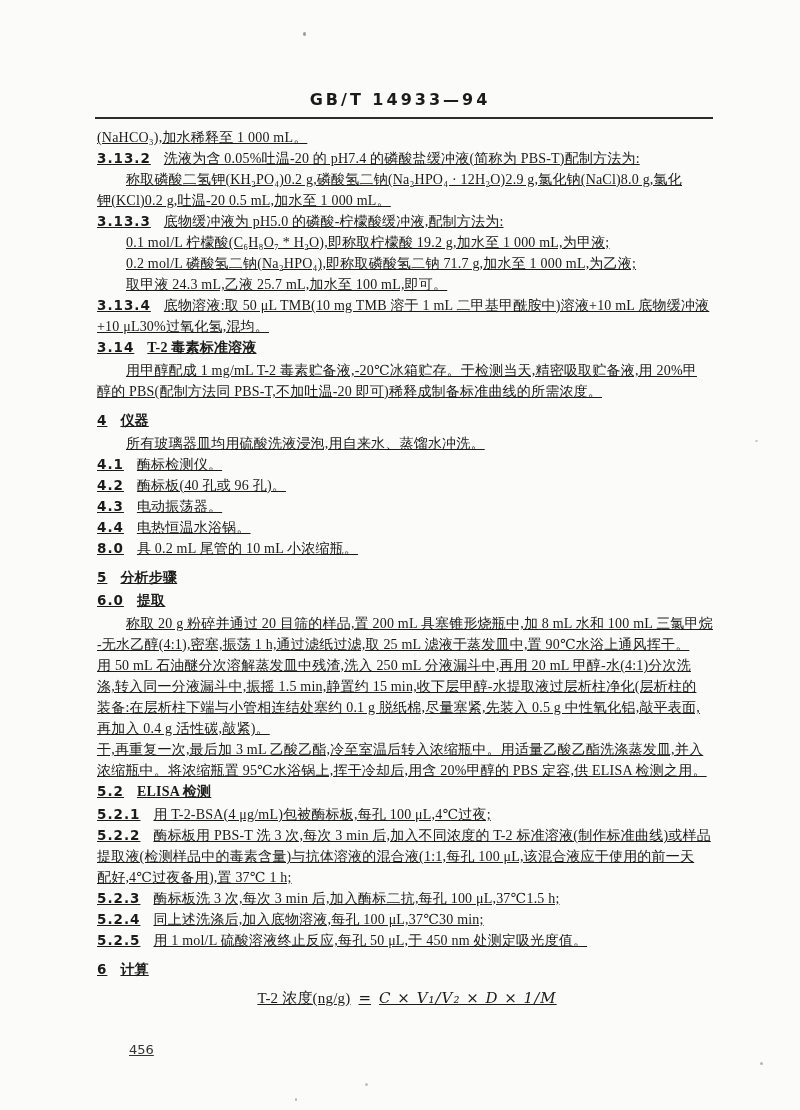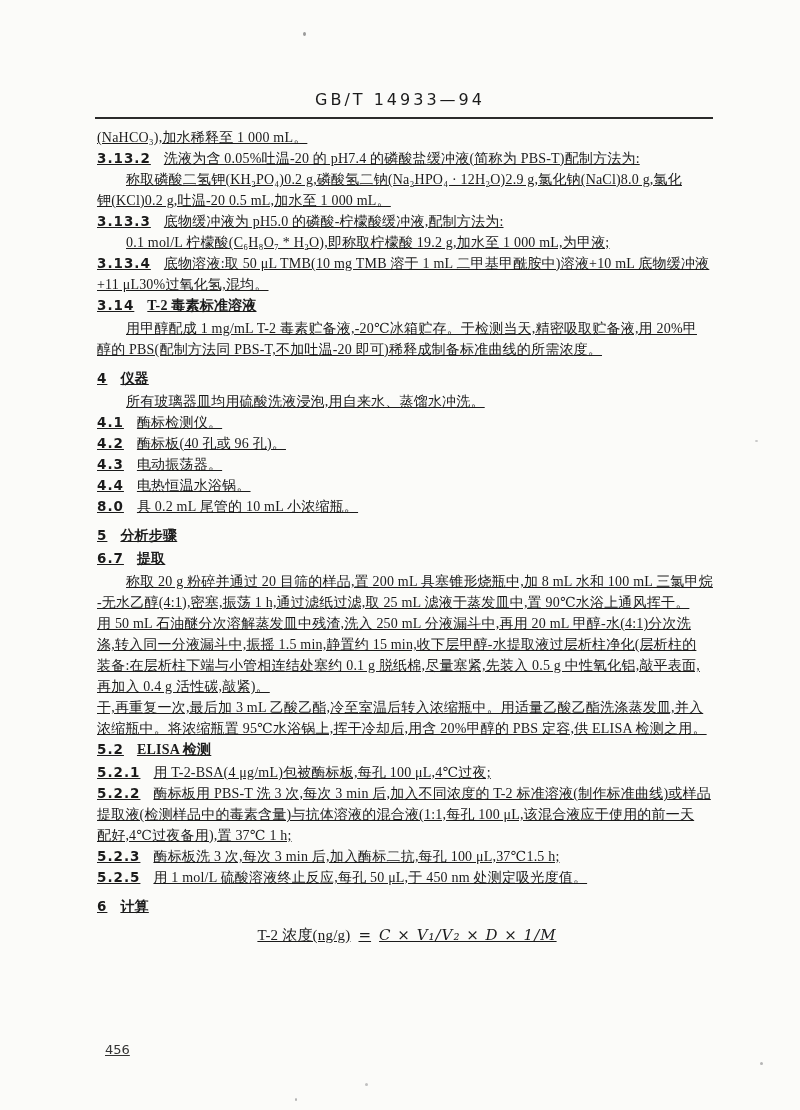--- a/index.html
+++ b/index.html
@@ -5,21 +5,21 @@
   html,body{margin:0;padding:0;}
   body{
     width:800px;height:1110px;position:relative;overflow:hidden;
     background:#ffffff;
     font-family:"Liberation Serif","DejaVu Serif",serif;
     color:#1b1b1b;
   }
   .paper{position:absolute;inset:0;background:#fbfbf9;}
   .header{
     position:absolute;top:90px;left:0;width:100%;text-align:center;
-    font-size:16px;font-weight:normal;letter-spacing:3px;
+    font-size:16px;font-weight:bold;letter-spacing:3px;
     font-family:"DejaVu Sans","Liberation Sans",sans-serif;
     z-index:2;
   }
   .rule{position:absolute;top:117px;left:95px;width:618px;height:2px;background:#2b2b2b;z-index:2;}
   .watermark{
     position:absolute;top:146px;left:220px;z-index:1;
     font-family:"DejaVu Sans",sans-serif;font-weight:bold;
     font-size:72px;letter-spacing:5px;color:rgba(0,0,0,0.09);
     user-select:none;white-space:nowrap;
   }
@@ -32,21 +32,21 @@
   .num{
     font-weight:bold;margin-right:13px;letter-spacing:1px;
     font-family:"DejaVu Sans","Liberation Sans",sans-serif;
     font-size:13.5px;
   }
   .formula{margin-top:8px;text-align:center;font-size:15px;line-height:21px;white-space:nowrap;}
   .f-label{letter-spacing:0.2px;}
   .f-eq{margin:0 8px;font-family:"DejaVu Serif",serif;}
   .f-math{font-style:italic;font-family:"DejaVu Serif","Liberation Serif",serif;letter-spacing:1px;}
   .pageno{
-    position:absolute;left:105px;top:1042px;z-index:3;
+    position:absolute;left:129px;top:1042px;z-index:3;
     font-size:13px;font-family:"DejaVu Sans",sans-serif;color:#333;text-decoration:underline;
   }
   .speck{position:absolute;background:#9a9a9a;border-radius:50%;z-index:1;}
   .s1{left:303px;top:32px;width:3px;height:4px;}
   .s2{left:760px;top:1062px;width:3px;height:3px;background:#b5b5b5;}
   .s3{left:365px;top:1083px;width:3px;height:3px;background:#c0c0c0;}
   .s4{left:295px;top:1098px;width:2px;height:3px;background:#b0b0b0;}
   .s5{left:755px;top:440px;width:3px;height:2px;background:#c6c6c6;}
 </style>
 </head>
@@ -57,48 +57,51 @@
   <div class="rule"></div>
 
   <div class="content">
     <div id="lines">
         <div class="line"><span class="txt">(NaHCO₃),加水稀释至 1 000 mL。</span></div>
         <div class="line"><span class="num">3.13.2</span><span class="txt">洗液为含 0.05%吐温-20 的 pH7.4 的磷酸盐缓冲液(简称为 PBS-T)配制方法为:</span></div>
         <div class="line indent"><span class="txt">称取磷酸二氢钾(KH₂PO₄)0.2 g,磷酸氢二钠(Na₂HPO₄ · 12H₂O)2.9 g,氯化钠(NaCl)8.0 g,氯化</span></div>
         <div class="line"><span class="txt">钾(KCl)0.2 g,吐温-20 0.5 mL,加水至 1 000 mL。</span></div>
         <div class="line"><span class="num">3.13.3</span><span class="txt">底物缓冲液为 pH5.0 的磷酸-柠檬酸缓冲液,配制方法为:</span></div>
         <div class="line indent"><span class="txt">0.1 mol/L 柠檬酸(C₆H₈O₇ * H₂O),即称取柠檬酸 19.2 g,加水至 1 000 mL,为甲液;</span></div>
+        <div class="line indent"><span class="txt">0.2 mol/L 磷酸氢二钠(Na₂HPO₄),即称取磷酸氢二钠 71.7 g,加水至 1 000 mL,为乙液;</span></div>
+        <div class="line indent"><span class="txt">取甲液 24.3 mL,乙液 25.7 mL,加水至 100 mL,即可。</span></div>
         <div class="line"><span class="num">3.13.4</span><span class="txt">底物溶液:取 50 μL TMB(10 mg TMB 溶于 1 mL 二甲基甲酰胺中)溶液+10 mL 底物缓冲液</span></div>
-        <div class="line"><span class="txt">+11 μL30%过氧化氢,混均。</span></div>
+        <div class="line"><span class="txt">+10 μL30%过氧化氢,混均。</span></div>
         <div class="line h"><span class="num">3.14</span><span class="txt">T-2 毒素标准溶液</span></div>
         <div class="line indent"><span class="txt">用甲醇配成 1 mg/mL T-2 毒素贮备液,-20℃冰箱贮存。于检测当天,精密吸取贮备液,用 20%甲</span></div>
         <div class="line"><span class="txt">醇的 PBS(配制方法同 PBS-T,不加吐温-20 即可)稀释成制备标准曲线的所需浓度。</span></div>
         <div class="line h sec"><span class="num">4</span><span class="txt">仪器</span></div>
         <div class="line indent"><span class="txt">所有玻璃器皿均用硫酸洗液浸泡,用自来水、蒸馏水冲洗。</span></div>
         <div class="line"><span class="num">4.1</span><span class="txt">酶标检测仪。</span></div>
         <div class="line"><span class="num">4.2</span><span class="txt">酶标板(40 孔或 96 孔)。</span></div>
         <div class="line"><span class="num">4.3</span><span class="txt">电动振荡器。</span></div>
         <div class="line"><span class="num">4.4</span><span class="txt">电热恒温水浴锅。</span></div>
         <div class="line"><span class="num">8.0</span><span class="txt">具 0.2 mL 尾管的 10 mL 小浓缩瓶。</span></div>
         <div class="line h sec"><span class="num">5</span><span class="txt">分析步骤</span></div>
-        <div class="line h"><span class="num">6.7</span><span class="txt">提取</span></div>
+        <div class="line h"><span class="num">6.0</span><span class="txt">提取</span></div>
         <div class="line indent"><span class="txt">称取 20 g 粉碎并通过 20 目筛的样品,置 200 mL 具塞锥形烧瓶中,加 8 mL 水和 100 mL 三氯甲烷</span></div>
         <div class="line"><span class="txt">-无水乙醇(4:1),密塞,振荡 1 h,通过滤纸过滤,取 25 mL 滤液于蒸发皿中,置 90℃水浴上通风挥干。</span></div>
         <div class="line"><span class="txt">用 50 mL 石油醚分次溶解蒸发皿中残渣,洗入 250 mL 分液漏斗中,再用 20 mL 甲醇-水(4:1)分次洗</span></div>
         <div class="line"><span class="txt">涤,转入同一分液漏斗中,振摇 1.5 min,静置约 15 min,收下层甲醇-水提取液过层析柱净化(层析柱的</span></div>
         <div class="line"><span class="txt">装备:在层析柱下端与小管相连结处塞约 0.1 g 脱纸棉,尽量塞紧,先装入 0.5 g 中性氧化铝,敲平表面,</span></div>
         <div class="line"><span class="txt">再加入 0.4 g 活性碳,敲紧)。</span></div>
         <div class="line"><span class="txt">干,再重复一次,最后加 3 mL 乙酸乙酯,冷至室温后转入浓缩瓶中。用适量乙酸乙酯洗涤蒸发皿,并入</span></div>
         <div class="line"><span class="txt">浓缩瓶中。将浓缩瓶置 95℃水浴锅上,挥干冷却后,用含 20%甲醇的 PBS 定容,供 ELISA 检测之用。</span></div>
         <div class="line h"><span class="num">5.2</span><span class="txt">ELISA 检测</span></div>
         <div class="line"><span class="num">5.2.1</span><span class="txt">用 T-2-BSA(4 μg/mL)包被酶标板,每孔 100 μL,4℃过夜;</span></div>
         <div class="line"><span class="num">5.2.2</span><span class="txt">酶标板用 PBS-T 洗 3 次,每次 3 min 后,加入不同浓度的 T-2 标准溶液(制作标准曲线)或样品</span></div>
         <div class="line"><span class="txt">提取液(检测样品中的毒素含量)与抗体溶液的混合液(1:1,每孔 100 μL,该混合液应于使用的前一天</span></div>
         <div class="line"><span class="txt">配好,4℃过夜备用),置 37℃ 1 h;</span></div>
         <div class="line"><span class="num">5.2.3</span><span class="txt">酶标板洗 3 次,每次 3 min 后,加入酶标二抗,每孔 100 μL,37℃1.5 h;</span></div>
+        <div class="line"><span class="num">5.2.4</span><span class="txt">同上述洗涤后,加入底物溶液,每孔 100 μL,37℃30 min;</span></div>
         <div class="line"><span class="num">5.2.5</span><span class="txt">用 1 mol/L 硫酸溶液终止反应,每孔 50 μL,于 450 nm 处测定吸光度值。</span></div>
         <div class="line h sec"><span class="num">6</span><span class="txt">计算</span></div>
       </div>
     <div class="formula">
       <span class="f-label">T-2 浓度(ng/g)</span><span class="f-eq">=</span><span class="f-math">C × V₁/V₂ × D × 1/M</span>
     </div>
   </div>
 
   <div class="pageno">456</div>
 

